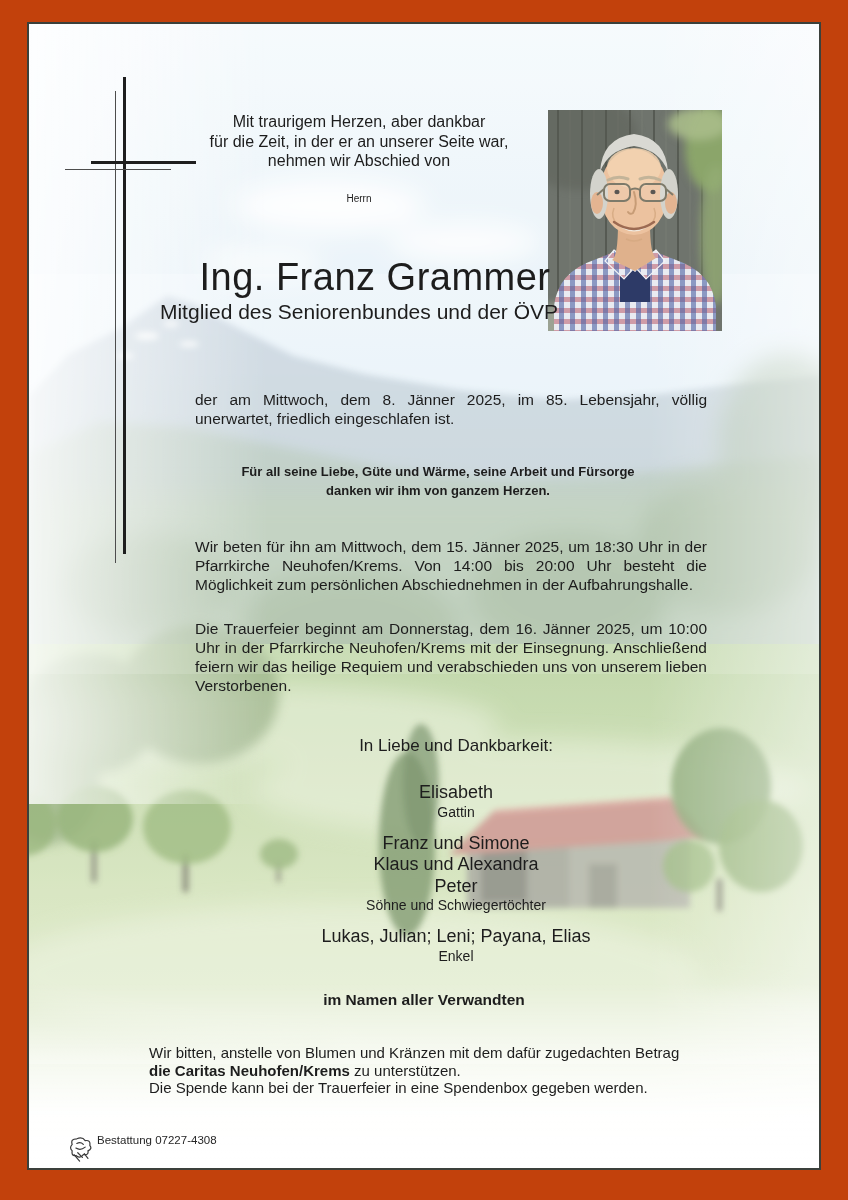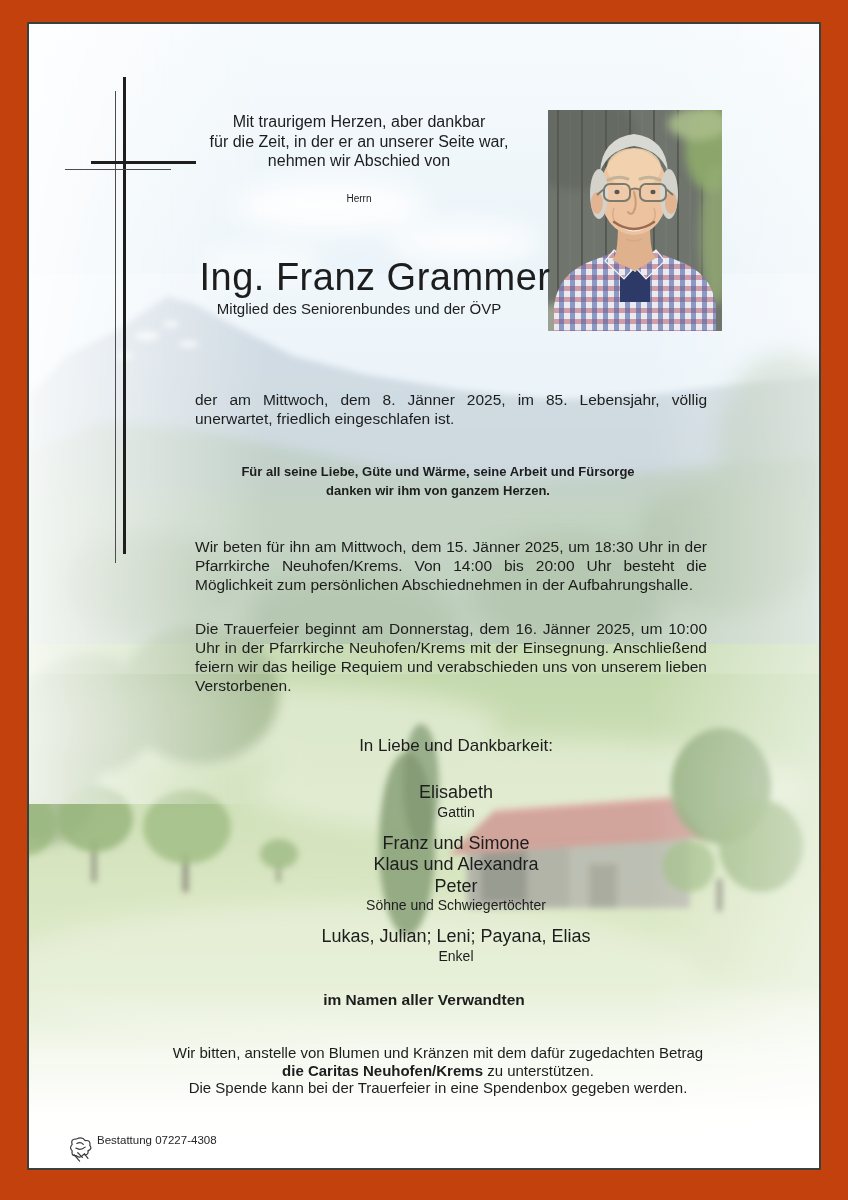--- a/index.html
+++ b/index.html
@@ -14,36 +14,36 @@
   .cl-vthick{left:94px;top:53px;width:3px;height:477px;}
   .cl-hthin{left:36px;top:145px;width:106px;height:1px;background:#4d4d4d;}
   .cl-hthick{left:62px;top:137px;width:105px;height:3px;}
   
   .portrait{position:absolute;left:519px;top:86px;width:174px;height:221px;}
   
   .centerblock{position:absolute;left:0;width:660px;text-align:center;}
   .intro{top:88px;font-size:16px;line-height:19.5px;}
   .salutation{top:169px;font-size:10px;}
   .deceased-name{top:216px;font-size:38px;font-weight:400;letter-spacing:.5px;margin:16px;}
-  .membership{top:276px;font-size:15px;}
+  .membership{top:276px;font-size:21px;}
   .para{position:absolute;left:166px;width:512px;font-size:15.5px;line-height:19px;
         text-align:justify;margin:0;}
   .para1{top:366px;}
   .para2{top:513px;}
   .para3{top:595px;}
   .gratitude{position:absolute;left:120px;width:578px;top:438px;text-align:center;
              font-weight:700;font-size:13px;line-height:19px;}
   .mourning{position:absolute;left:167px;width:520px;top:711px;text-align:center;}
   .mourning-heading{font-size:17px;line-height:21px;margin:0 0 26px 0;}
   .m-name{font-size:18px;line-height:21.5px;}
   .m-rel{font-size:14px;line-height:17px;}
   .m-gap{height:12px;}
   .closing{position:absolute;left:100px;width:590px;top:967px;text-align:center;
            font-weight:700;font-size:15.5px;}
-  .donation{position:absolute;left:120px;width:578px;top:1020px;text-align:center;
+  .donation{position:absolute;left:120px;width:578px;top:1020px;text-align:left;
             font-size:15px;line-height:17.5px;}
   .donation b{font-weight:700;}
   
   .footer{position:absolute;left:39px;top:1110px;height:32px;}
   .footer-logo{position:absolute;left:0;top:2px;width:26px;height:26px;}
   .footer-text{position:absolute;left:29px;top:0;white-space:nowrap;color:#262626;}
   .footer-line1{font-size:11.5px;line-height:13px;}
   .footer-line2{font-size:11px;line-height:15px;margin-top:32px;}
   .footer-line2 .domain{font-size:15px;font-weight:400;letter-spacing:.2px;}
 </style>

